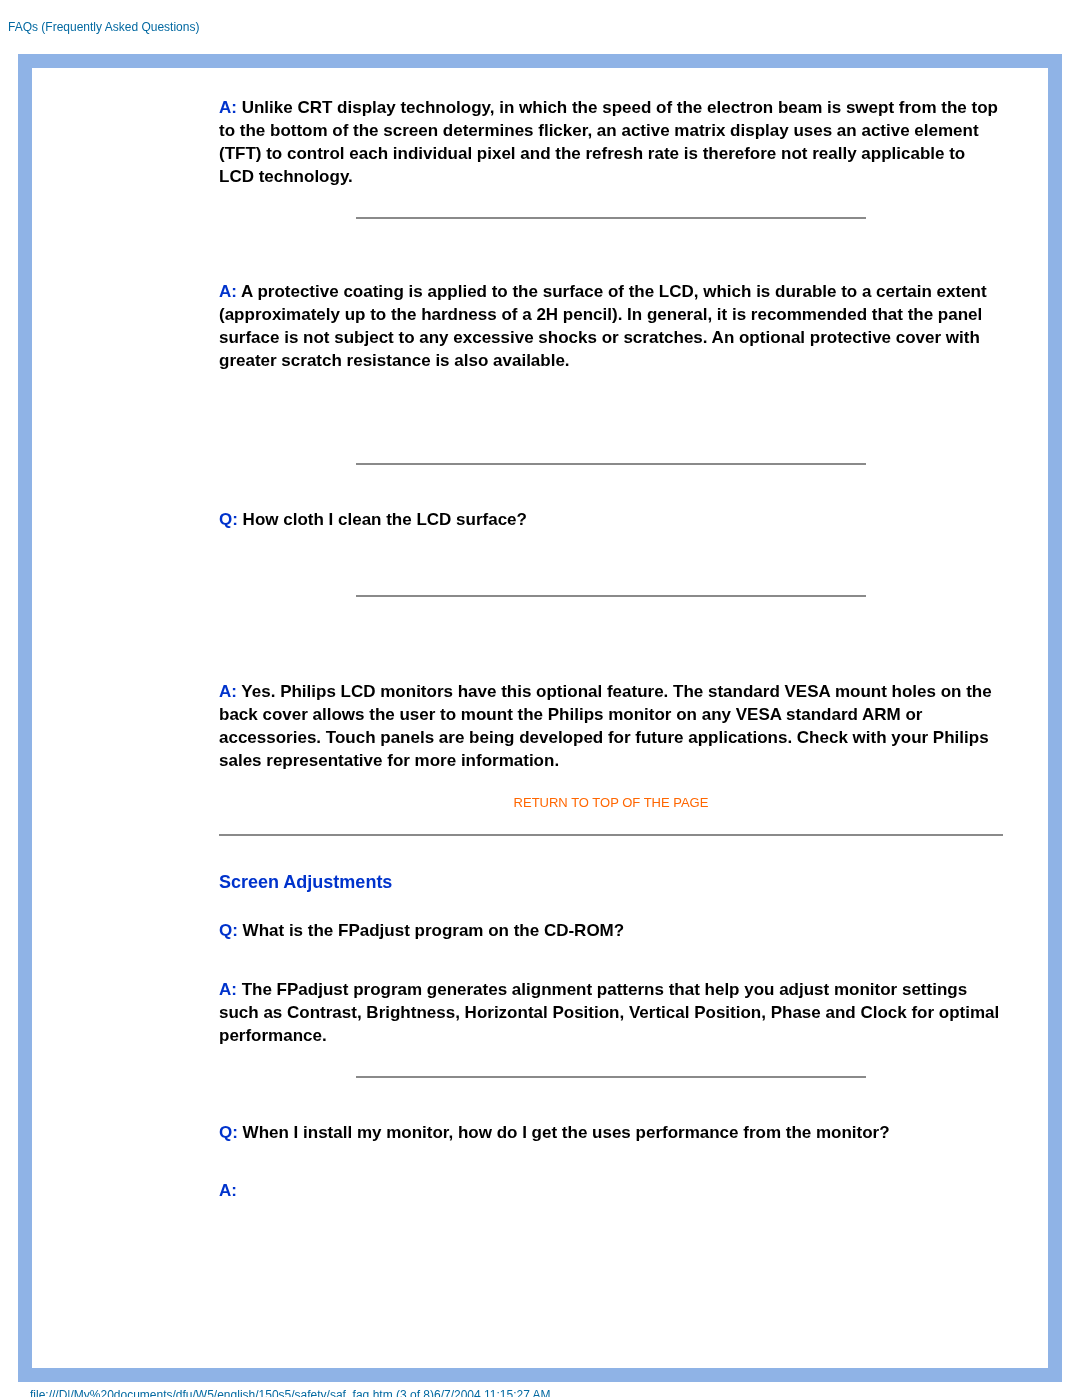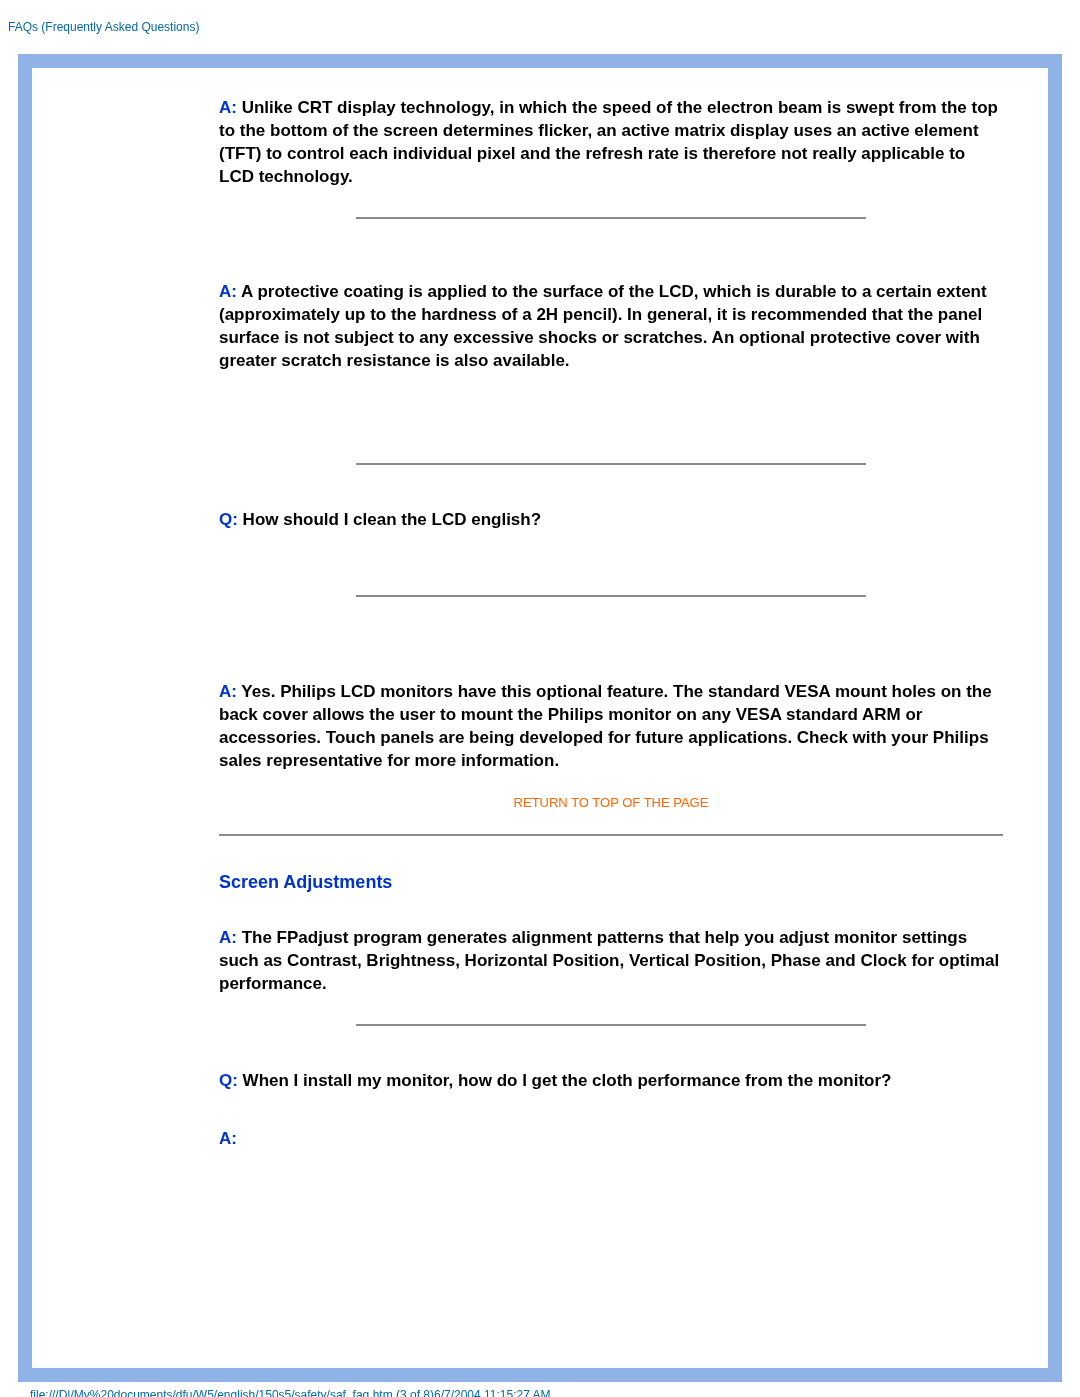--- a/index.html
+++ b/index.html
@@ -69,21 +69,21 @@
   .section-hr {
     border: none;
     border-top: 2px solid #8a8a8a;
     width: 100%;
     margin: 24px 0 36px 0;
   }
   .section-title {
     color: #0033cc;
     font-weight: bold;
     font-size: 18px;
-    margin-bottom: 16px;
+    margin-bottom: 27px;
   }
   .a-alone {
     color: #0033cc;
     font-weight: bold;
     font-size: 17px;
   }
   .footer-path {
     font-size: 12px;
     padding: 6px 8px 10px 30px;
     color: #0369a1;
@@ -111,52 +111,55 @@
         <div class="a-line">
           <span class="a-label">A:</span><span> A protective coating is applied to the surface of the LCD, which is durable to a certain extent (approximately up to the hardness of a 2H pencil). In general, it is recommended that the panel surface is not subject to any excessive shocks or scratches. An optional protective cover with greater scratch resistance is also available.</span>
         </div>
       </div>
 
       <div class="spacer-big"></div>
       <hr class="inner-hr">
 
       <div class="qa-block">
         <div class="q-line">
-          <span class="q-label">Q:</span><span> How should I clean the LCD english?</span>
+          <span class="q-label">Q:</span><span> How cloth I clean the LCD surface?</span>
         </div>
         <div style="height:18px"></div>
       </div>
 
       <hr class="inner-hr">
       <div class="spacer-big"></div>
 
       <div class="qa-block">
         <div class="a-line">
           <span class="a-label">A:</span><span> Yes. Philips LCD monitors have this optional feature. The standard VESA mount holes on the back cover allows the user to mount the Philips monitor on any VESA standard ARM or accessories. Touch panels are being developed for future applications. Check with your Philips sales representative for more information.</span>
         </div>
       </div>
 
       <div class="return-link">RETURN TO TOP OF THE PAGE</div>
 
       <hr class="section-hr">
 
       <div class="section-title">Screen Adjustments</div>
 
       <div class="qa-block">
+        <div class="q-line">
+          <span class="q-label">Q:</span><span> What is the FPadjust program on the CD-ROM?</span>
+        </div>
         <div style="height:18px"></div>
         <div class="a-line">
           <span class="a-label">A:</span><span> The FPadjust program generates alignment patterns that help you adjust monitor settings such as Contrast, Brightness, Horizontal Position, Vertical Position, Phase and Clock for optimal performance.</span>
         </div>
       </div>
 
       <hr class="inner-hr">
 
       <div class="qa-block">
         <div class="q-line">
-          <span class="q-label">Q:</span><span> When I install my monitor, how do I get the cloth performance from the monitor?</span>
+          <span class="q-label">Q:</span><span> When I install my monitor, how do I get the uses performance from the monitor?</span>
         </div>
         <div style="height:18px"></div>
         <div class="a-alone">A:</div>
       </div>
 
     </div>
   </div>
 </div>
 
 <div class="footer-path">file:///D|/My%20documents/dfu/W5/english/150s5/safety/saf_faq.htm (3 of 8)6/7/2004 11:15:27 AM</div>

